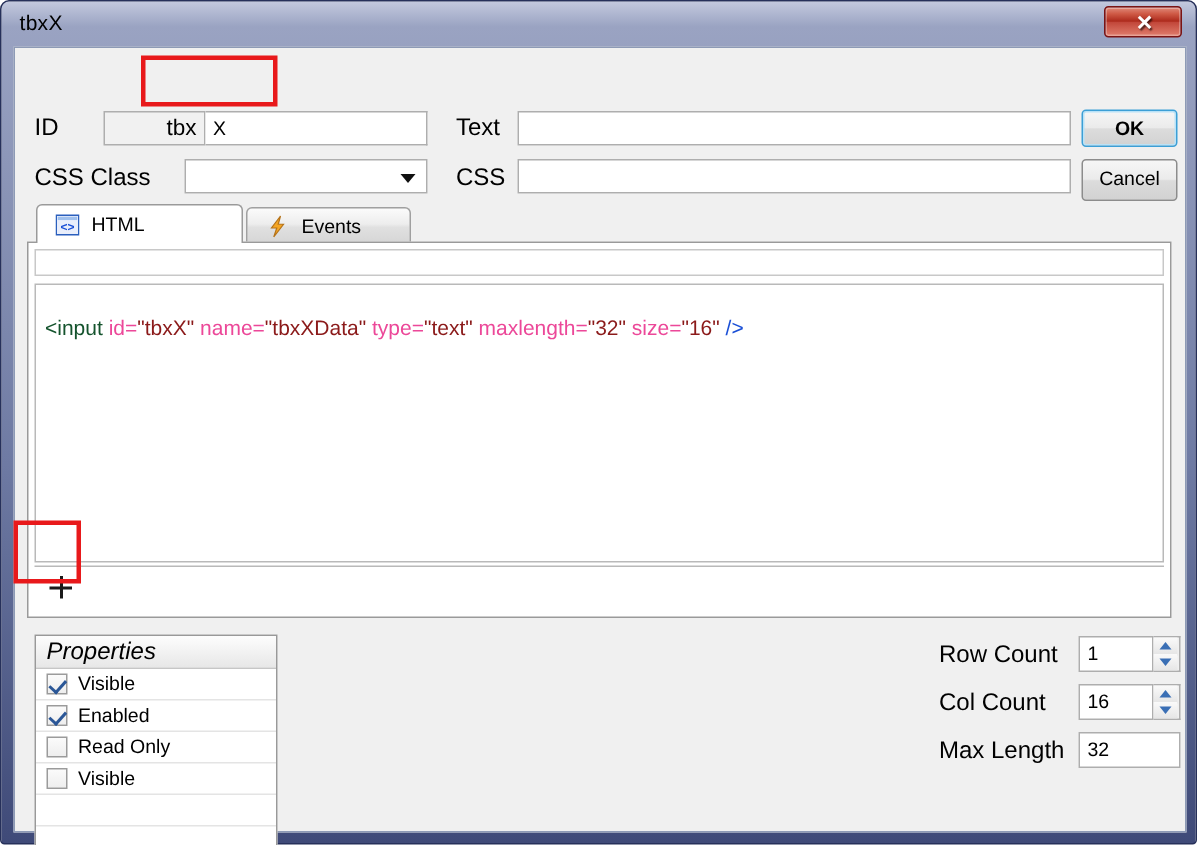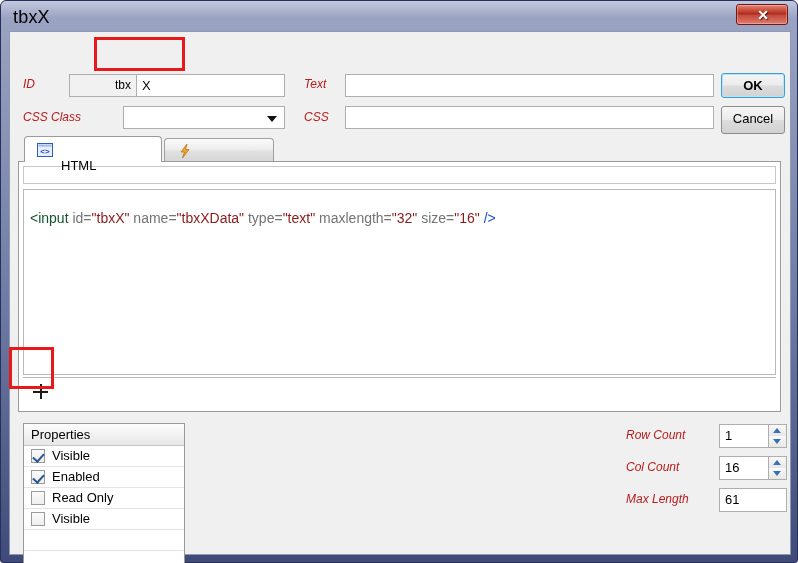--- a/index.html
+++ b/index.html
@@ -19,21 +19,21 @@
     border: 1px solid #26305a;
     border-radius: 6px 6px 3px 3px;
   }
   #titlebar {
     position: absolute; left: 0; top: 0;
     width: 798px; height: 30px;
     box-sizing: border-box;
   }
   #title-text {
     position: absolute; left: 12px; top: 6px;
-    font-size: 18px; color: #000;
+    font-size: 14px; color: #000;
     letter-spacing: 0.2px;
     white-space: nowrap;
   }
   #close-button {
     position: absolute; left: 735px; top: 3px;
     width: 52px; height: 21px;
     box-sizing: border-box;
     border: 1px solid #7a1414;
     border-radius: 3px;
     background: linear-gradient(to bottom, #e08a7a 0%, #cf5a46 22%, #ad2a1c 48%, #c2473a 52%, #e07d6c 100%);
@@ -51,44 +51,43 @@
   #client {
     position: absolute; left: 8px; top: 30px;
     width: 782px; height: 524px;
     box-sizing: border-box;
     background: #f0f0f0;
     border: 1px solid #8d9ab5;
   }
 
   .lbl {
     position: absolute;
-    font-size: 12px; color: #b91c1c;
+    font-size: 16px; color: #000000;
     white-space: nowrap;
-    font-style: italic;
   }
 
   .tf {
     position: absolute;
     box-sizing: border-box;
     background: #ffffff;
     border: 1px solid #aeaeae;
     font-size: 13px; color: #000;
     padding: 0 4px;
     line-height: 20px;
     outline: none;
     font-family: "Liberation Sans", sans-serif;
   }
 
   
   #id-group { position: absolute; left: 59px; top: 42px; width: 216px; height: 23px; }
   #id-prefix-box {
     position: absolute; left: 0; top: 0; width: 68px; height: 23px;
     box-sizing: border-box;
     background: #f1f1f1; border: 1px solid #aeaeae;
-    font-size: 12px; line-height: 21px; text-align: right; padding-right: 5px;
+    font-size: 15px; line-height: 21px; text-align: right; padding-right: 5px;
     color: #000;
   }
   #id-value-box {
     position: absolute; left: 68px; top: 0; width: 148px; height: 23px;
     box-sizing: border-box;
     background: #ffffff; border: 1px solid #aeaeae; border-left: none;
     font-size: 13px; line-height: 21px; padding-left: 5px; color: #000;
   }
 
   
@@ -154,21 +153,21 @@
     cursor: pointer;
   }
   .tab.active {
     top: 0; height: 26px;
     background: #ffffff;
     border-color: #9a9a9a;
     z-index: 3;
   }
   .tab .tab-label {
     position: absolute; left: 36px; top: 0; height: 100%;
-    line-height: 24px; white-space: nowrap; margin-top: 16px;
+    line-height: 24px; white-space: nowrap;
   }
   .tab.active .tab-label { line-height: 26px; }
   .tab .tab-icon {
     position: absolute; left: 12px; top: 50%;
     transform: translateY(-50%);
     width: 16px; height: 16px;
   }
   #tab-html  { left: 6px;   width: 138px; }
   #tab-events{ left: 146px; width: 110px; }
   #tab-class { left: 258px; width: 118px; }
@@ -195,21 +194,21 @@
     background: #ffffff;
     border: 1px solid #b9b9b9;
     overflow: hidden;
   }
   #code-line {
     position: absolute; left: 6px; top: 20px;
     font-family: "Liberation Sans", sans-serif;
     font-size: 14px; white-space: pre;
   }
   .c-tag  { color: #14532d; }
-  .c-attr { color: #737373; }
+  .c-attr { color: #ec4899; }
   .c-val  { color: #8b1a1a; }
   .c-punc { color: #1a4fd6; }
 
   #expander-row {
     position: absolute; left: 4px; top: 215px;
     width: 753px; height: 31px;
     box-sizing: border-box;
     border-top: 1px solid #b9b9b9;
     background: #ffffff;
   }
@@ -231,22 +230,22 @@
     box-sizing: border-box;
     background: #ffffff;
     border: 1px solid #999999;
   }
   #properties-header {
     position: absolute; left: 0; top: 0;
     width: 160px; height: 22px;
     box-sizing: border-box;
     background: linear-gradient(to bottom, #fdfdfd 0%, #f2f2f2 50%, #e7e7e7 100%);
     border-bottom: 1px solid #c6c6c6;
-    font-size: 13px; color: #000;
-    line-height: 21px; padding-left: 7px;
+    font-size: 16px; color: #000;
+    line-height: 21px; padding-left: 7px; font-style: italic;
   }
   .prop-row {
     position: absolute; left: 0;
     width: 160px; height: 21px;
     box-sizing: border-box;
     border-bottom: 1px solid #e4e4e4;
     cursor: pointer;
   }
   .prop-cb {
     position: absolute; left: 7px; top: 3px;
@@ -434,20 +433,20 @@
         <div class="spin-btn up">
             <span class="tri"></span>
           </div>
         <div class="spin-btn down">
             <span class="tri"></span>
           </div>
       </div>
     </div>
 
     <div class="lbl" style="left:616px; top:460px;">Max Length</div>
-    <div id="maxlength-field">61</div>
+    <div id="maxlength-field">32</div>
 
   </div>
 
   <div class="annot" id="annot-id"></div>
   <div class="annot" id="annot-plus"></div>
 
 </div>
 
 </body></html>

